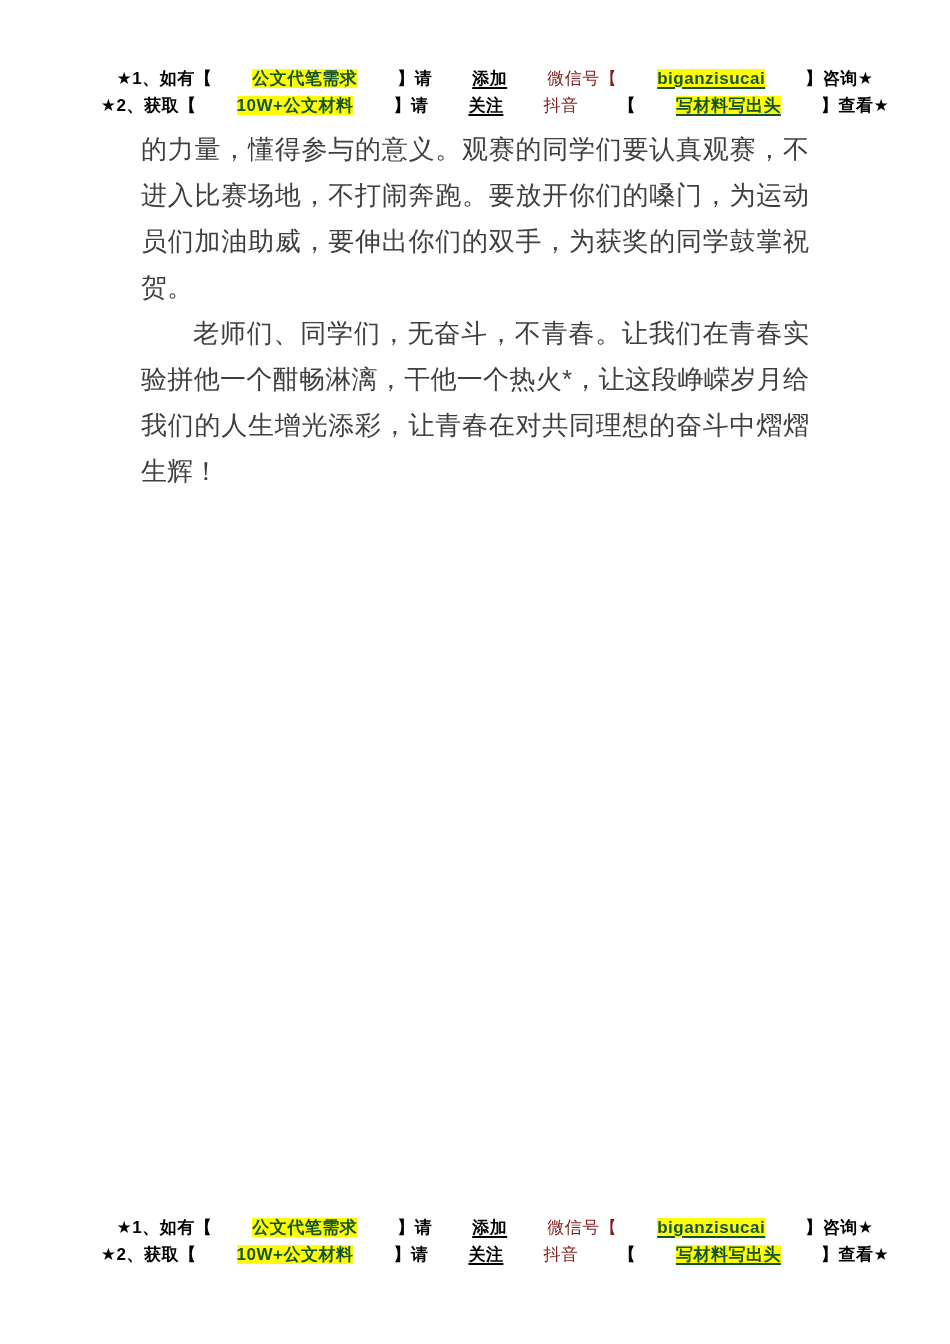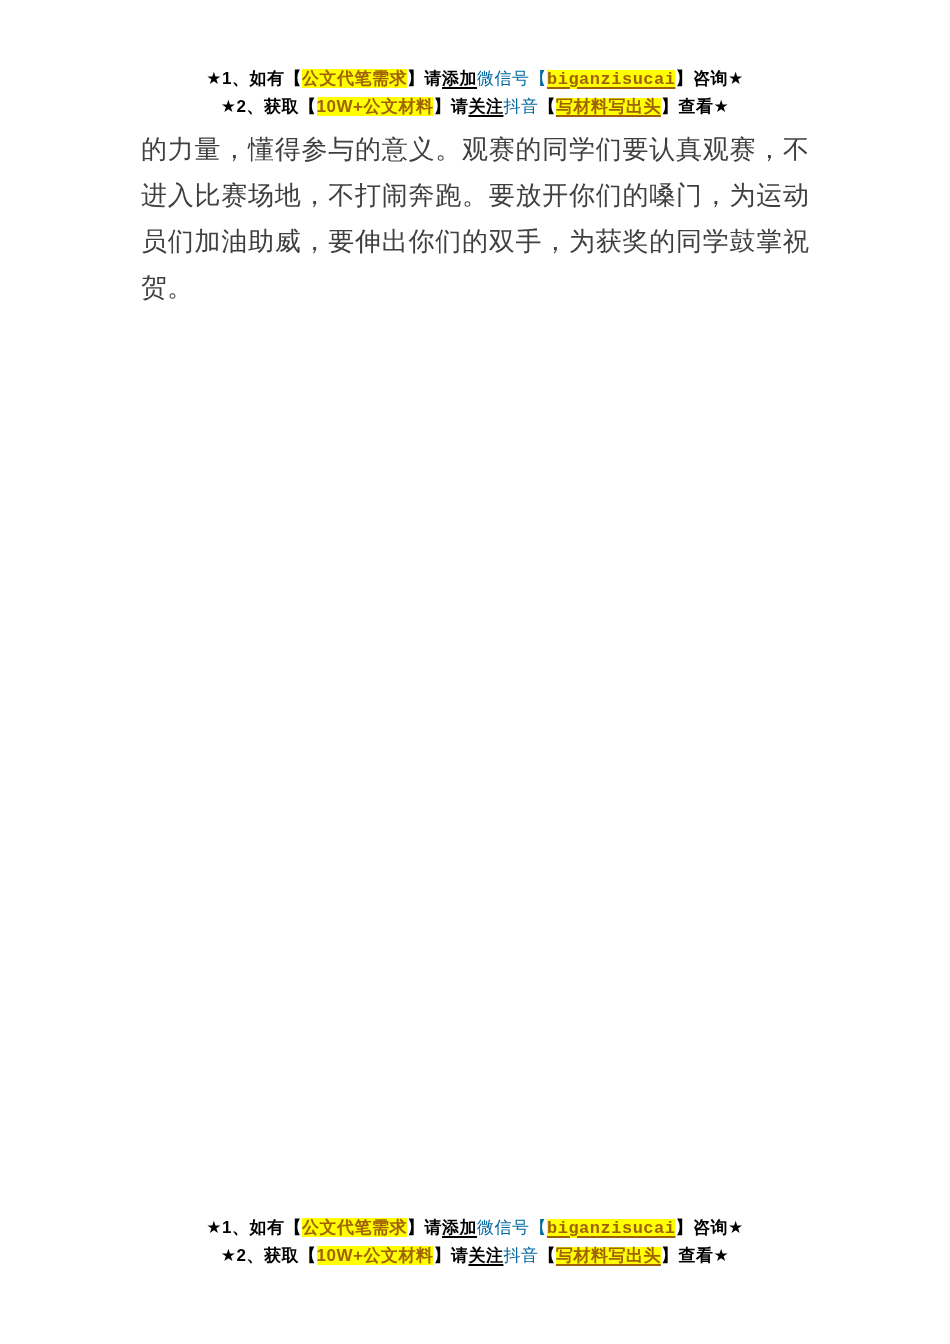--- a/index.html
+++ b/index.html
@@ -22,33 +22,32 @@
     right: 0;
     text-align: center;
     font-size: 17px;
     line-height: 27px;
     font-weight: bold;
     color: #000000;
     letter-spacing: 0.5px;
   }
   .ad-block.at-top { top: 65px; }
   .ad-block.at-bottom { top: 1214px; }
-  .seg { white-space: pre; }
+  .seg { white-space: pre; margin-left: 40px; }
   .seg.b { font-weight: bold; color: #000000; }
-  .seg.n { font-weight: normal; color: #0369a1; }
+  .seg.n { font-weight: normal; color: #7f1d1d; }
   .seg.hl {
-    color: #a16207;
+    color: #14532d;
     background: #ffff00;
     font-weight: bold;
   }
   .seg.u {
     text-decoration: underline;
     text-decoration-thickness: 2px;
     text-underline-offset: 3px;
-    font-family: Liberation Mono, monospace;
   }
   
   .content {
     position: absolute;
     left: 141px;
     top: 126px;
     width: 668px;
     font-size: 26px;
     line-height: 46px;
     color: #3f3f3f;
@@ -67,20 +66,21 @@
 
 <div class="page">
 
   <div class="ad-block at-top">
     <div class="ad-line"><span class="seg b">★1、如有【</span><span class="seg hl">公文代笔需求</span><span class="seg b">】请</span><span class="seg b u">添加</span><span class="seg n">微信号【</span><span class="seg hl u">biganzisucai</span><span class="seg b">】咨询★</span></div>
     <div class="ad-line"><span class="seg b">★2、获取【</span><span class="seg hl">10W+公文材料</span><span class="seg b">】请</span><span class="seg b u">关注</span><span class="seg n">抖音</span><span class="seg b">【</span><span class="seg hl u">写材料写出头</span><span class="seg b">】查看★</span></div>
   </div>
 
   <div class="content">
     <p class="para no-indent">的力量，懂得参与的意义。观赛的同学们要认真观赛，不进入比赛场地，不打闹奔跑。要放开你们的嗓门，为运动员们加油助威，要伸出你们的双手，为获奖的同学鼓掌祝贺。</p>
+    <p class="para">老师们、同学们，无奋斗，不青春。让我们在青春实验拼他一个酣畅淋漓，干他一个热火*，让这段峥嵘岁月给我们的人生增光添彩，让青春在对共同理想的奋斗中熠熠生辉！</p>
   </div>
 
   <div class="ad-block at-bottom">
     <div class="ad-line"><span class="seg b">★1、如有【</span><span class="seg hl">公文代笔需求</span><span class="seg b">】请</span><span class="seg b u">添加</span><span class="seg n">微信号【</span><span class="seg hl u">biganzisucai</span><span class="seg b">】咨询★</span></div>
     <div class="ad-line"><span class="seg b">★2、获取【</span><span class="seg hl">10W+公文材料</span><span class="seg b">】请</span><span class="seg b u">关注</span><span class="seg n">抖音</span><span class="seg b">【</span><span class="seg hl u">写材料写出头</span><span class="seg b">】查看★</span></div>
   </div>
 
 </div>
 
 </body></html>

